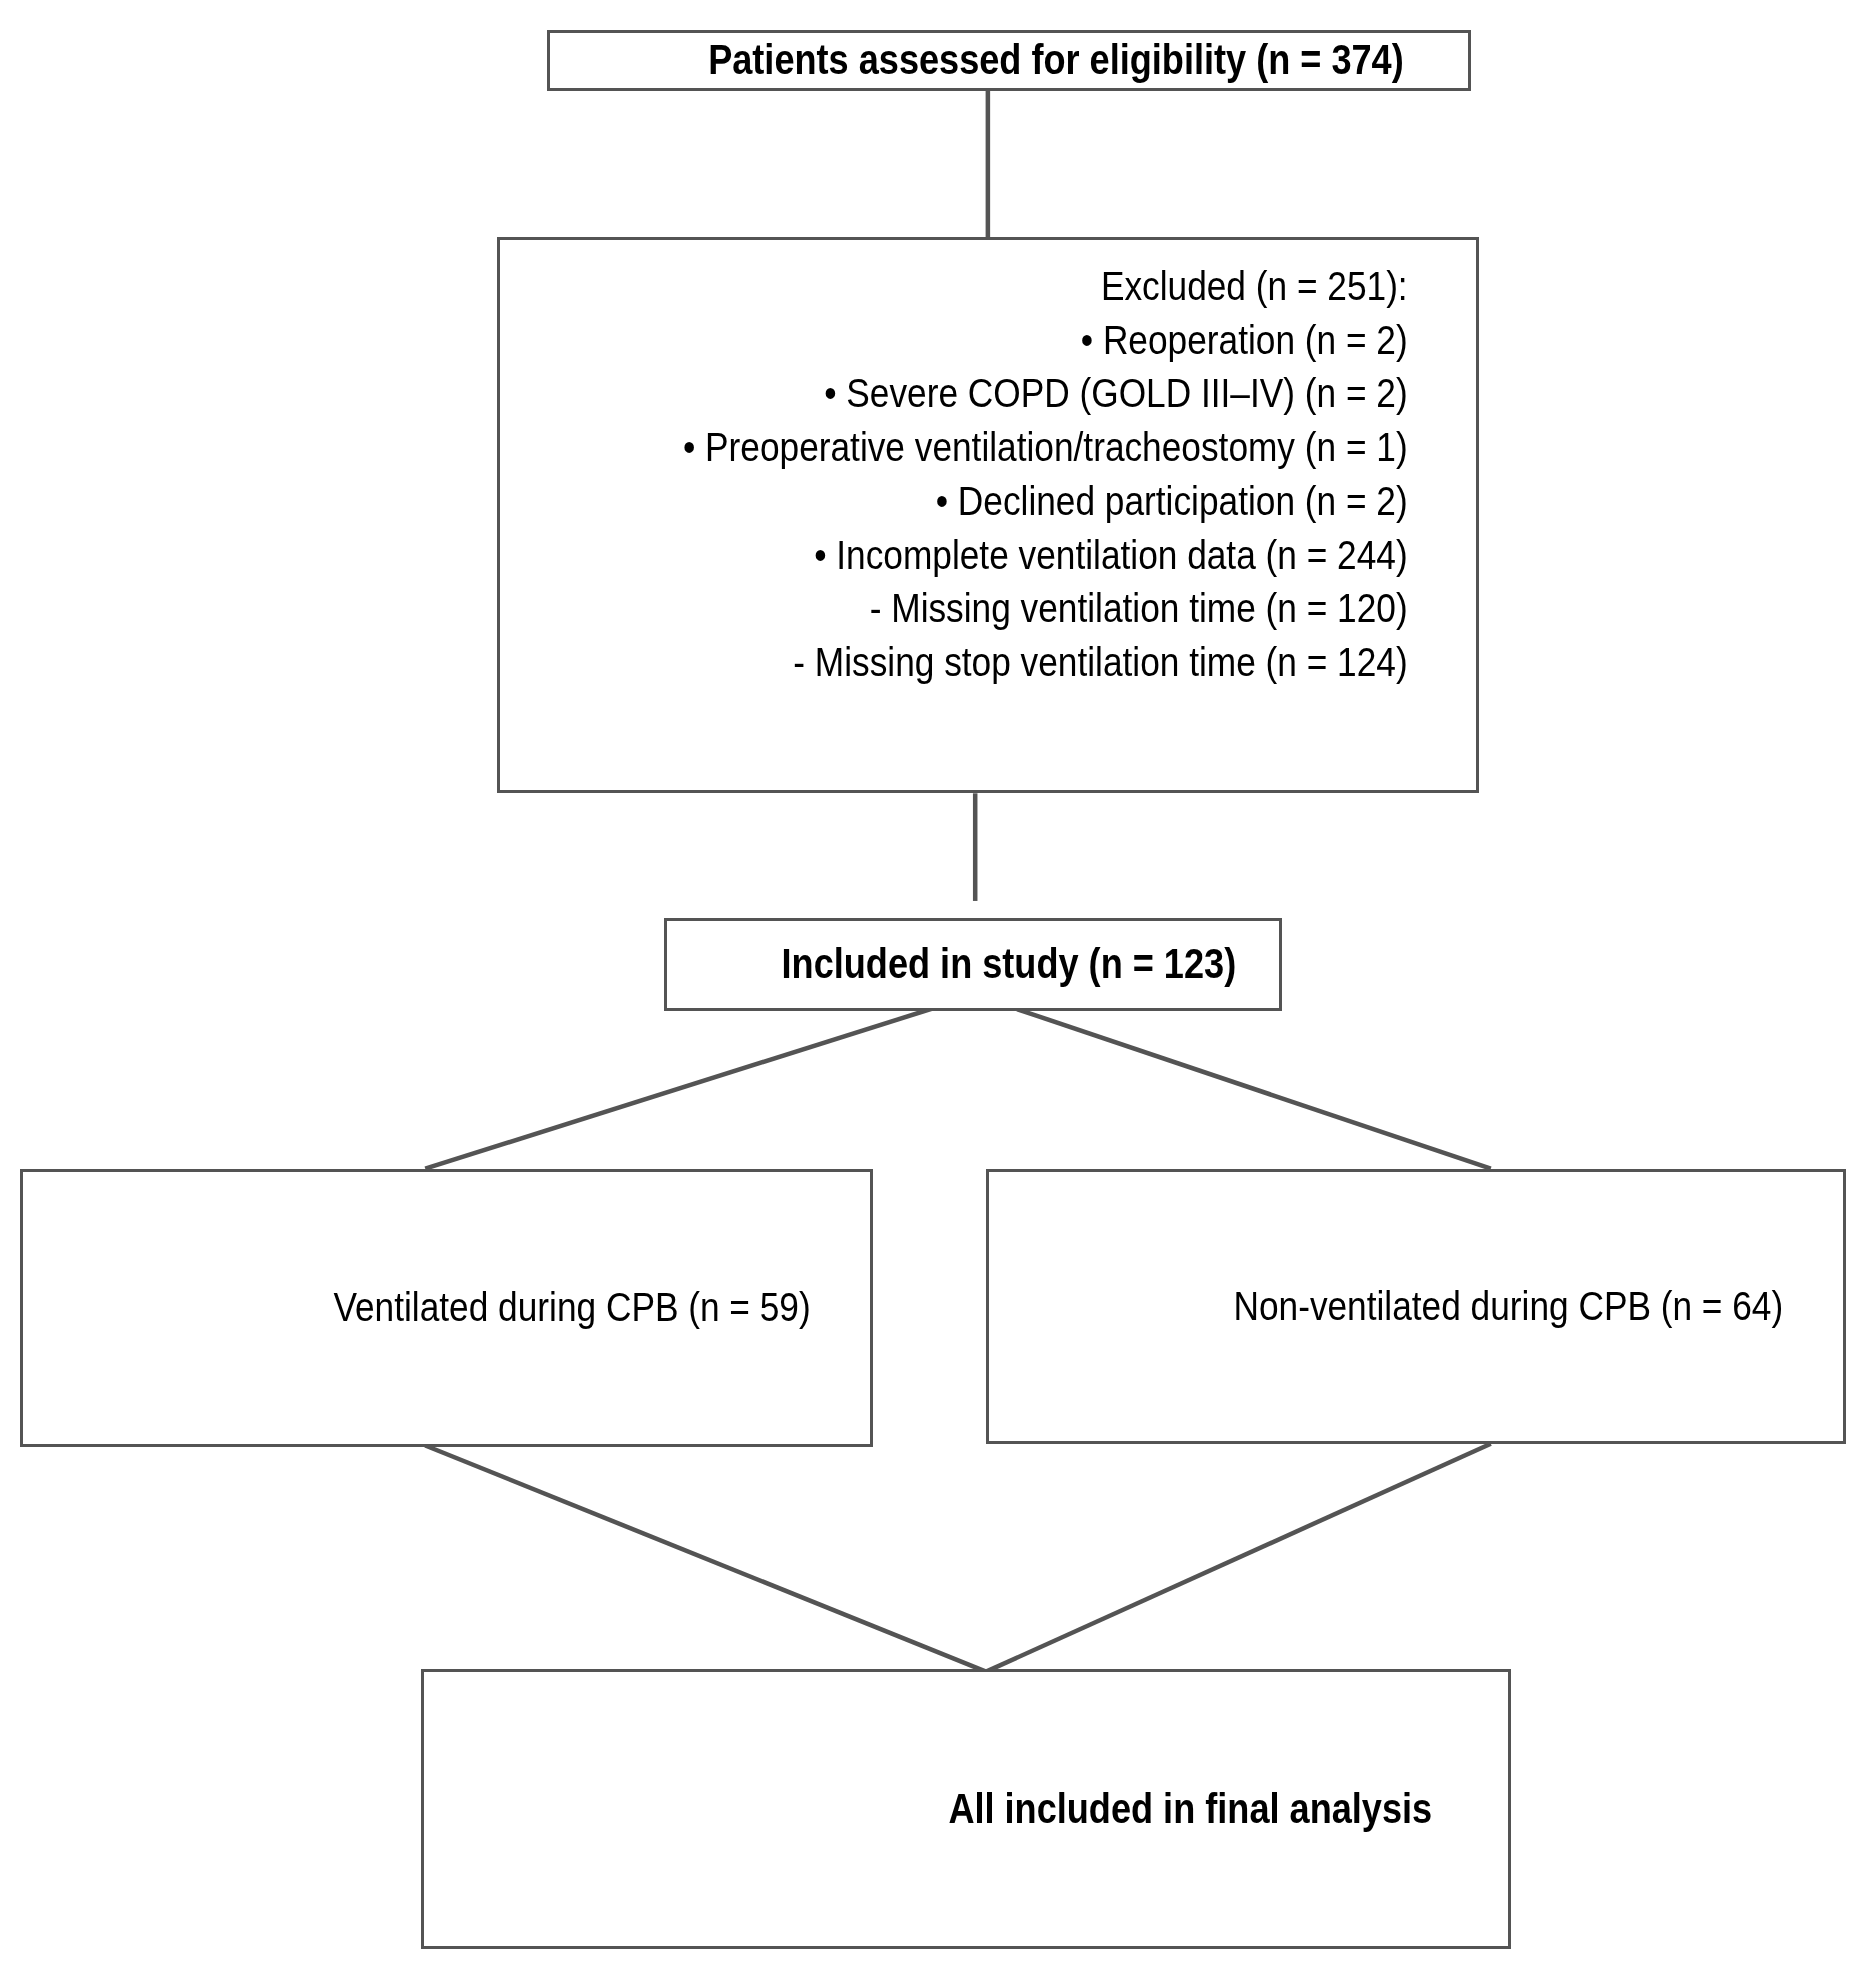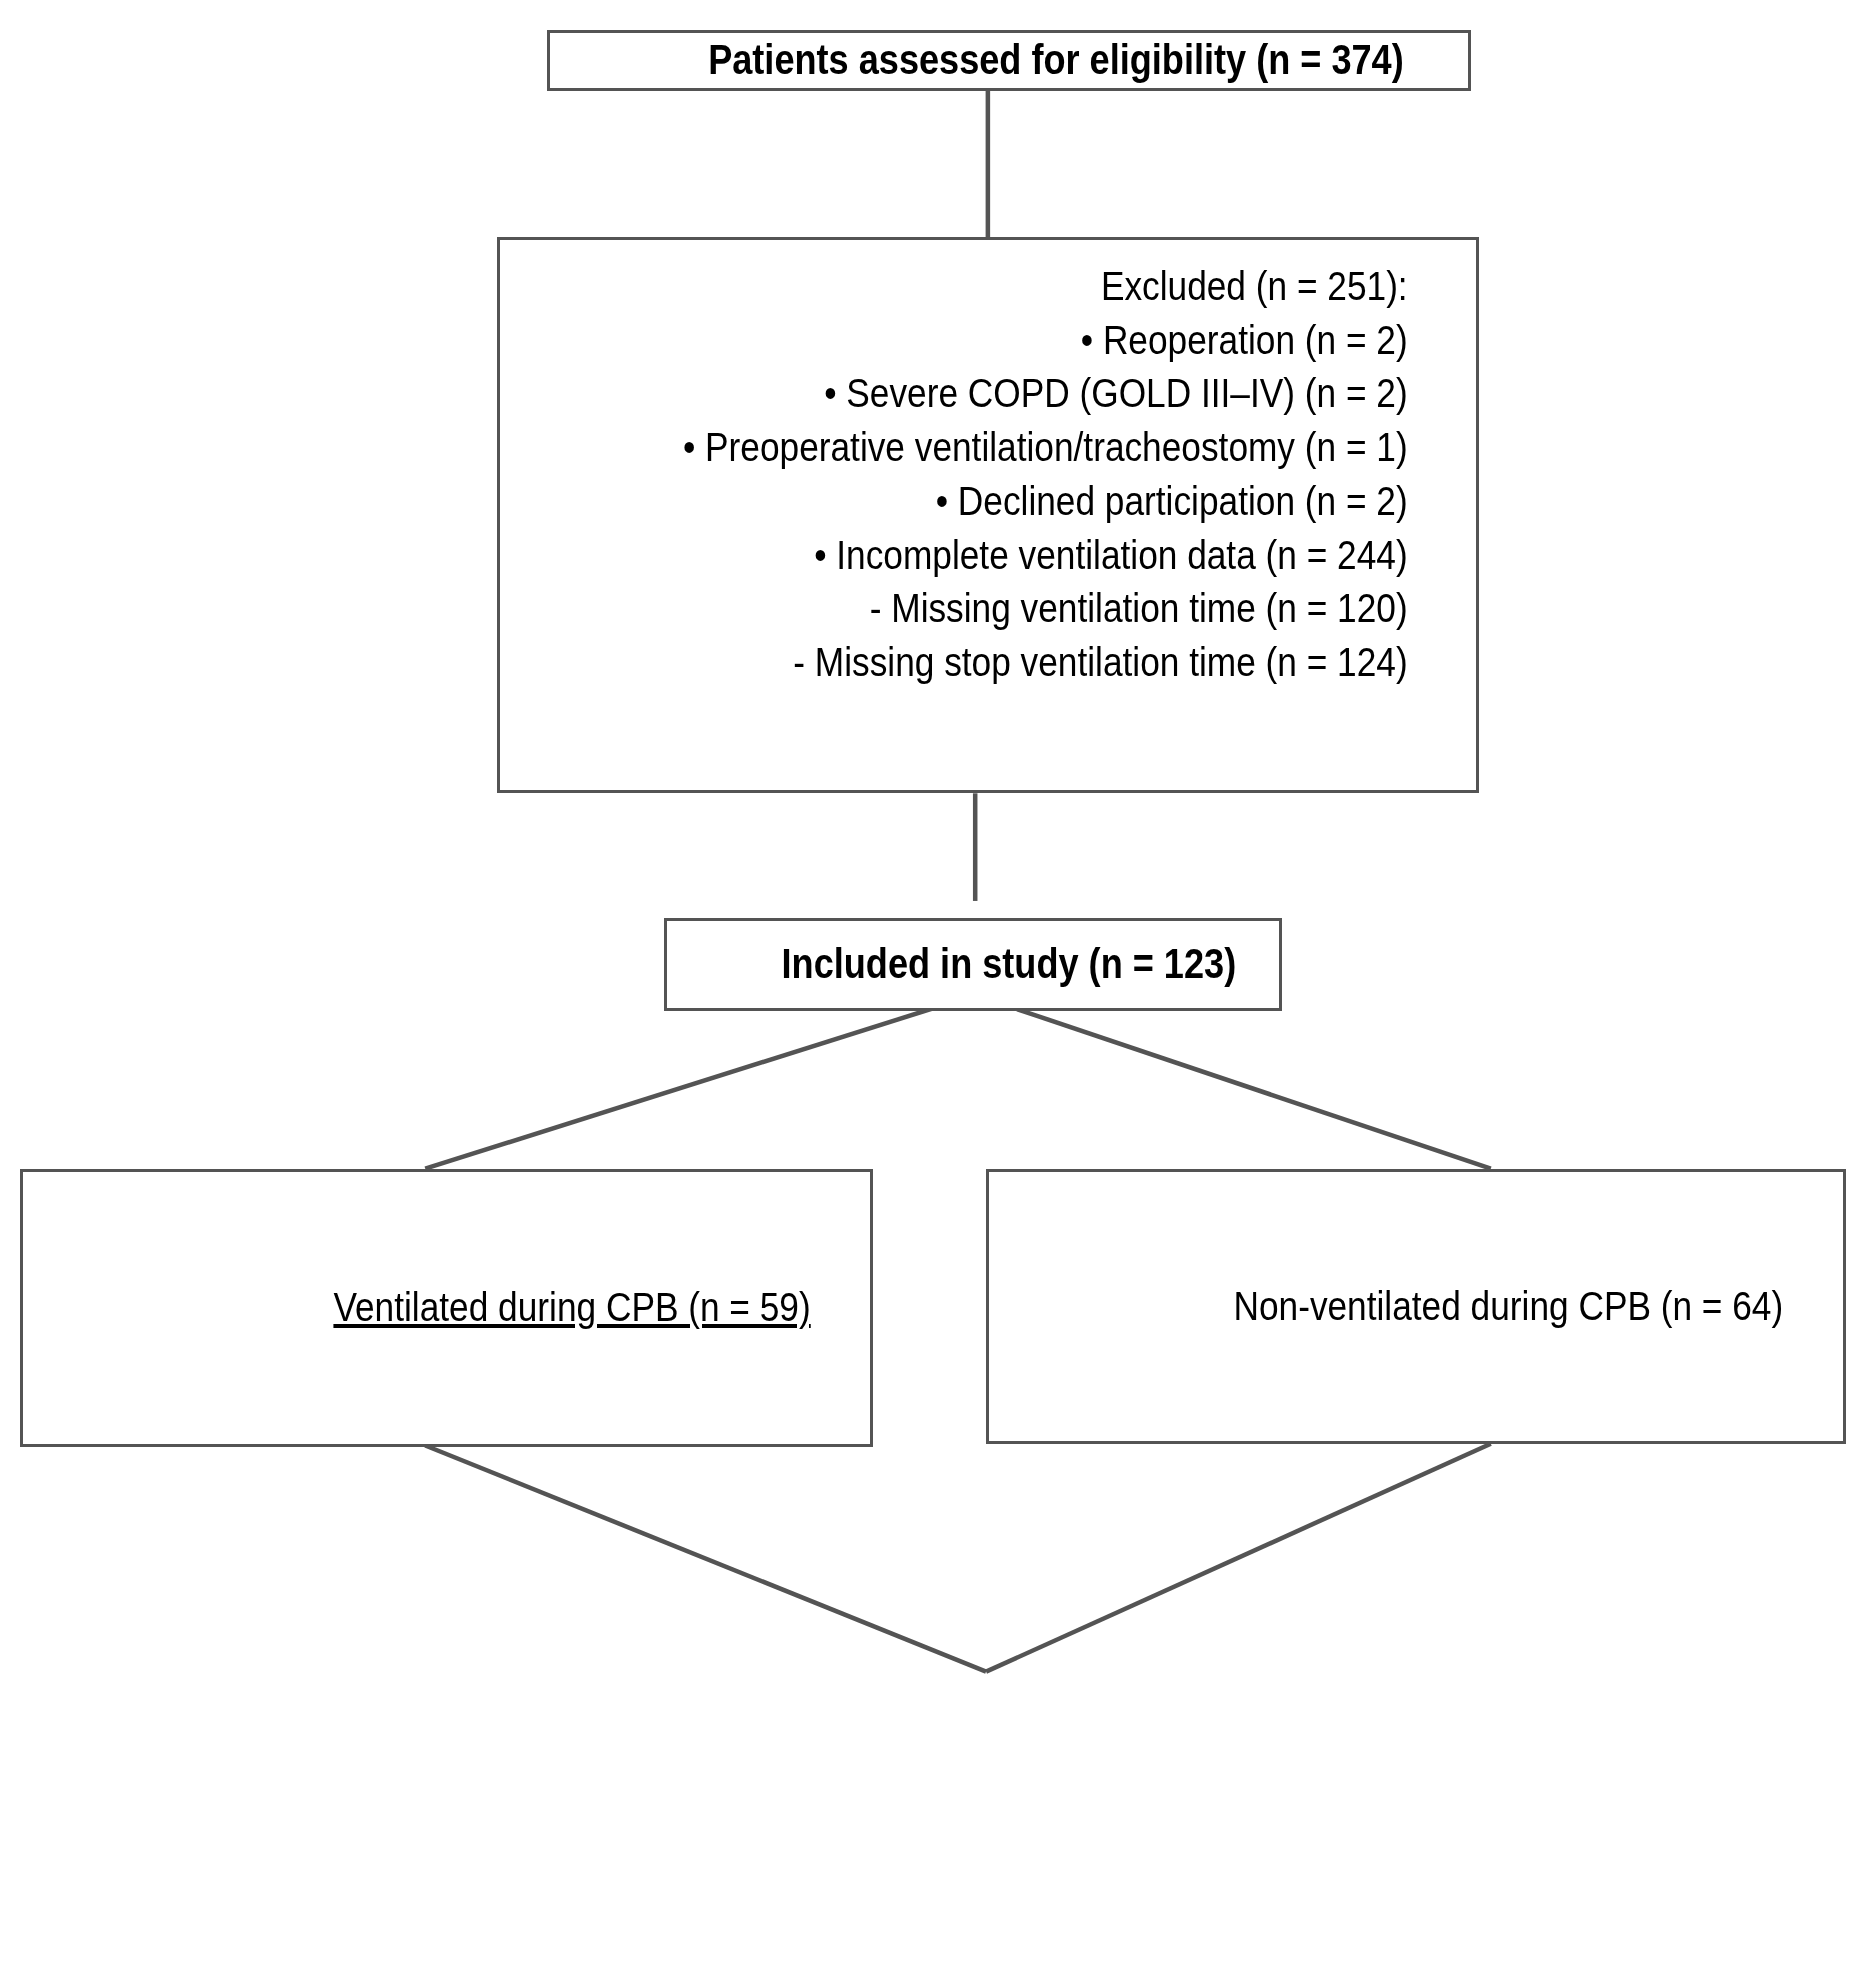--- a/index.html
+++ b/index.html
@@ -72,21 +72,21 @@
     left: 664px;  top: 918px;
     width: 618px; height: 93px;
   }
   #node-included .node-text {
     font-size: 42px;
     font-weight: bold;
   }
 
   #node-ventilated {
     left: 20px;  top: 1169px;
-    width: 853px; height: 278px; text-decoration: underline;
+    width: 853px; height: 278px;
   }
   #node-ventilated .node-text {
     font-size: 41px;
     font-weight: normal;
   }
 
   #node-nonventilated {
     left: 986px; top: 1169px;
     width: 860px;  height: 275px;
   }
@@ -146,15 +146,18 @@
   </div>
 
   <div class="node" id="node-ventilated">
     <div class="node-text">Ventilated during CPB (n = 59)</div>
   </div>
 
   <div class="node" id="node-nonventilated">
     <div class="node-text">Non-ventilated during CPB (n = 64)</div>
   </div>
 
+  <div class="node" id="node-final">
+    <div class="node-text">All included in final analysis</div>
+  </div>
 
 </div>
 
 
 </body></html>

